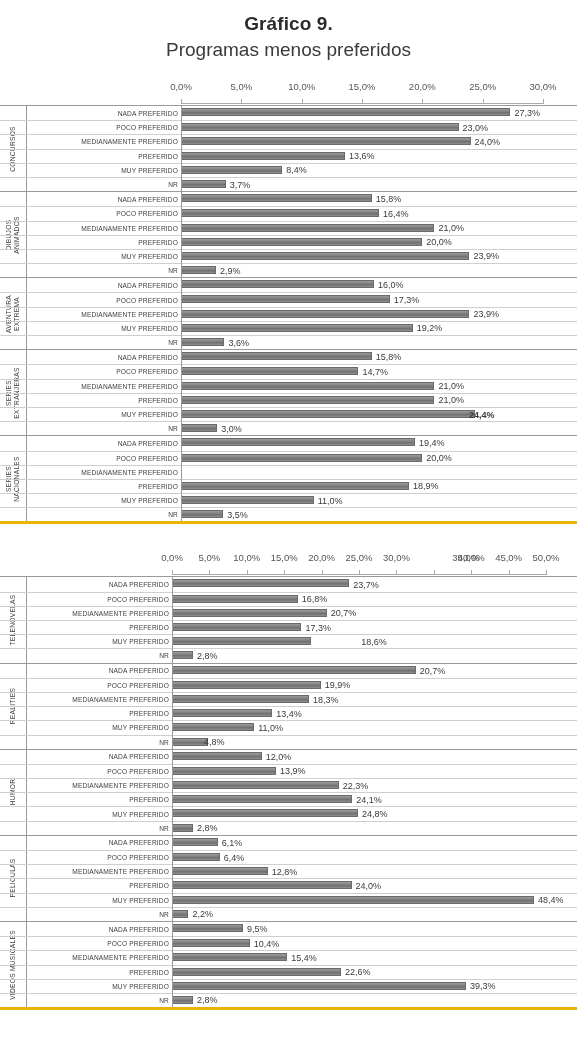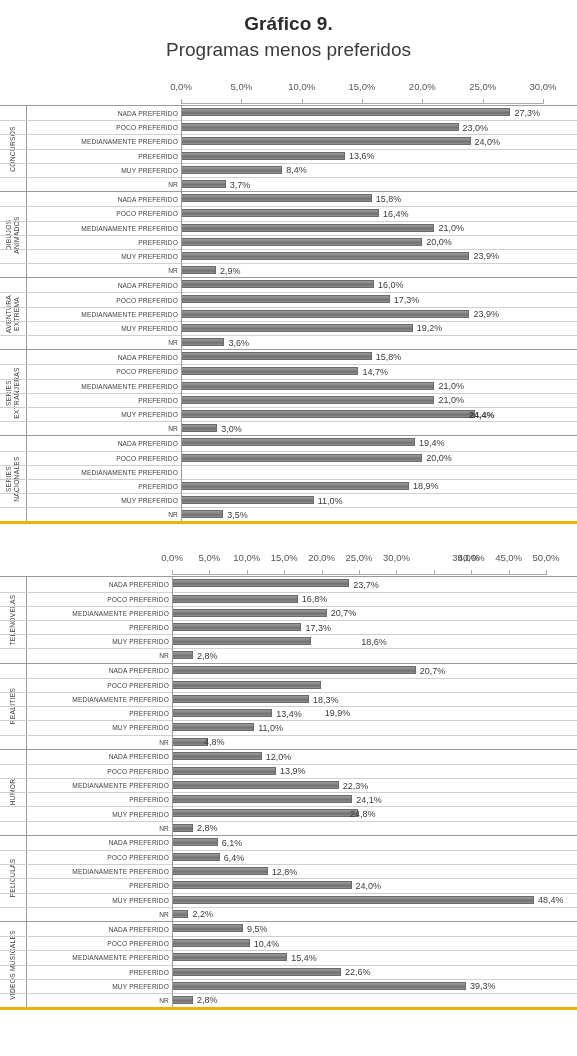--- a/index.html
+++ b/index.html
@@ -524,21 +524,21 @@
           <div class="cat-label" style="left: 26px; right: 405px;">NADA PREFERIDO</div>
           <div class="bar-track" style="left: 172px; right: 0px;">
             <div class="bar" style="width: 243.848px;"></div>
             <div class="bar-value" style="left: 243.848px;">20,7%</div>
           </div>
         </div>
         <div class="bar-row" style="height: 14.2px;">
           <div class="cat-label" style="left: 26px; right: 405px;">POCO PREFERIDO</div>
           <div class="bar-track" style="left: 172px; right: 0px;">
             <div class="bar" style="width: 148.852px;"></div>
-            <div class="bar-value" style="left: 148.852px; margin-top: 28px;">19,9%</div>
+            <div class="bar-value" style="left: 148.852px;">19,9%</div>
           </div>
         </div>
         <div class="bar-row" style="height: 14.2px;">
           <div class="cat-label" style="left: 26px; right: 405px;">MEDIANAMENTE PREFERIDO</div>
           <div class="bar-track" style="left: 172px; right: 0px;">
             <div class="bar" style="width: 136.884px;"></div>
             <div class="bar-value" style="left: 136.884px;">18,3%</div>
           </div>
         </div>
         <div class="bar-row" style="height: 14.2px;">
@@ -593,21 +593,21 @@
           <div class="cat-label" style="left: 26px; right: 405px;">PREFERIDO</div>
           <div class="bar-track" style="left: 172px; right: 0px;">
             <div class="bar" style="width: 180.268px;"></div>
             <div class="bar-value" style="left: 180.268px;">24,1%</div>
           </div>
         </div>
         <div class="bar-row" style="height: 14.2px;">
           <div class="cat-label" style="left: 26px; right: 405px;">MUY PREFERIDO</div>
           <div class="bar-track" style="left: 172px; right: 0px;">
             <div class="bar" style="width: 185.504px;"></div>
-            <div class="bar-value" style="left: 174px;">24,8%</div>
+            <div class="bar-value" style="left: 186px;">24,8%</div>
           </div>
         </div>
         <div class="bar-row" style="height: 14.2px;">
           <div class="cat-label" style="left: 26px; right: 405px;">NR</div>
           <div class="bar-track" style="left: 172px; right: 0px;">
             <div class="bar" style="width: 20.944px;"></div>
             <div class="bar-value" style="left: 20.944px;">2,8%</div>
           </div>
         </div>
         <div class="axis-vline" style="left: 172px;"></div>

